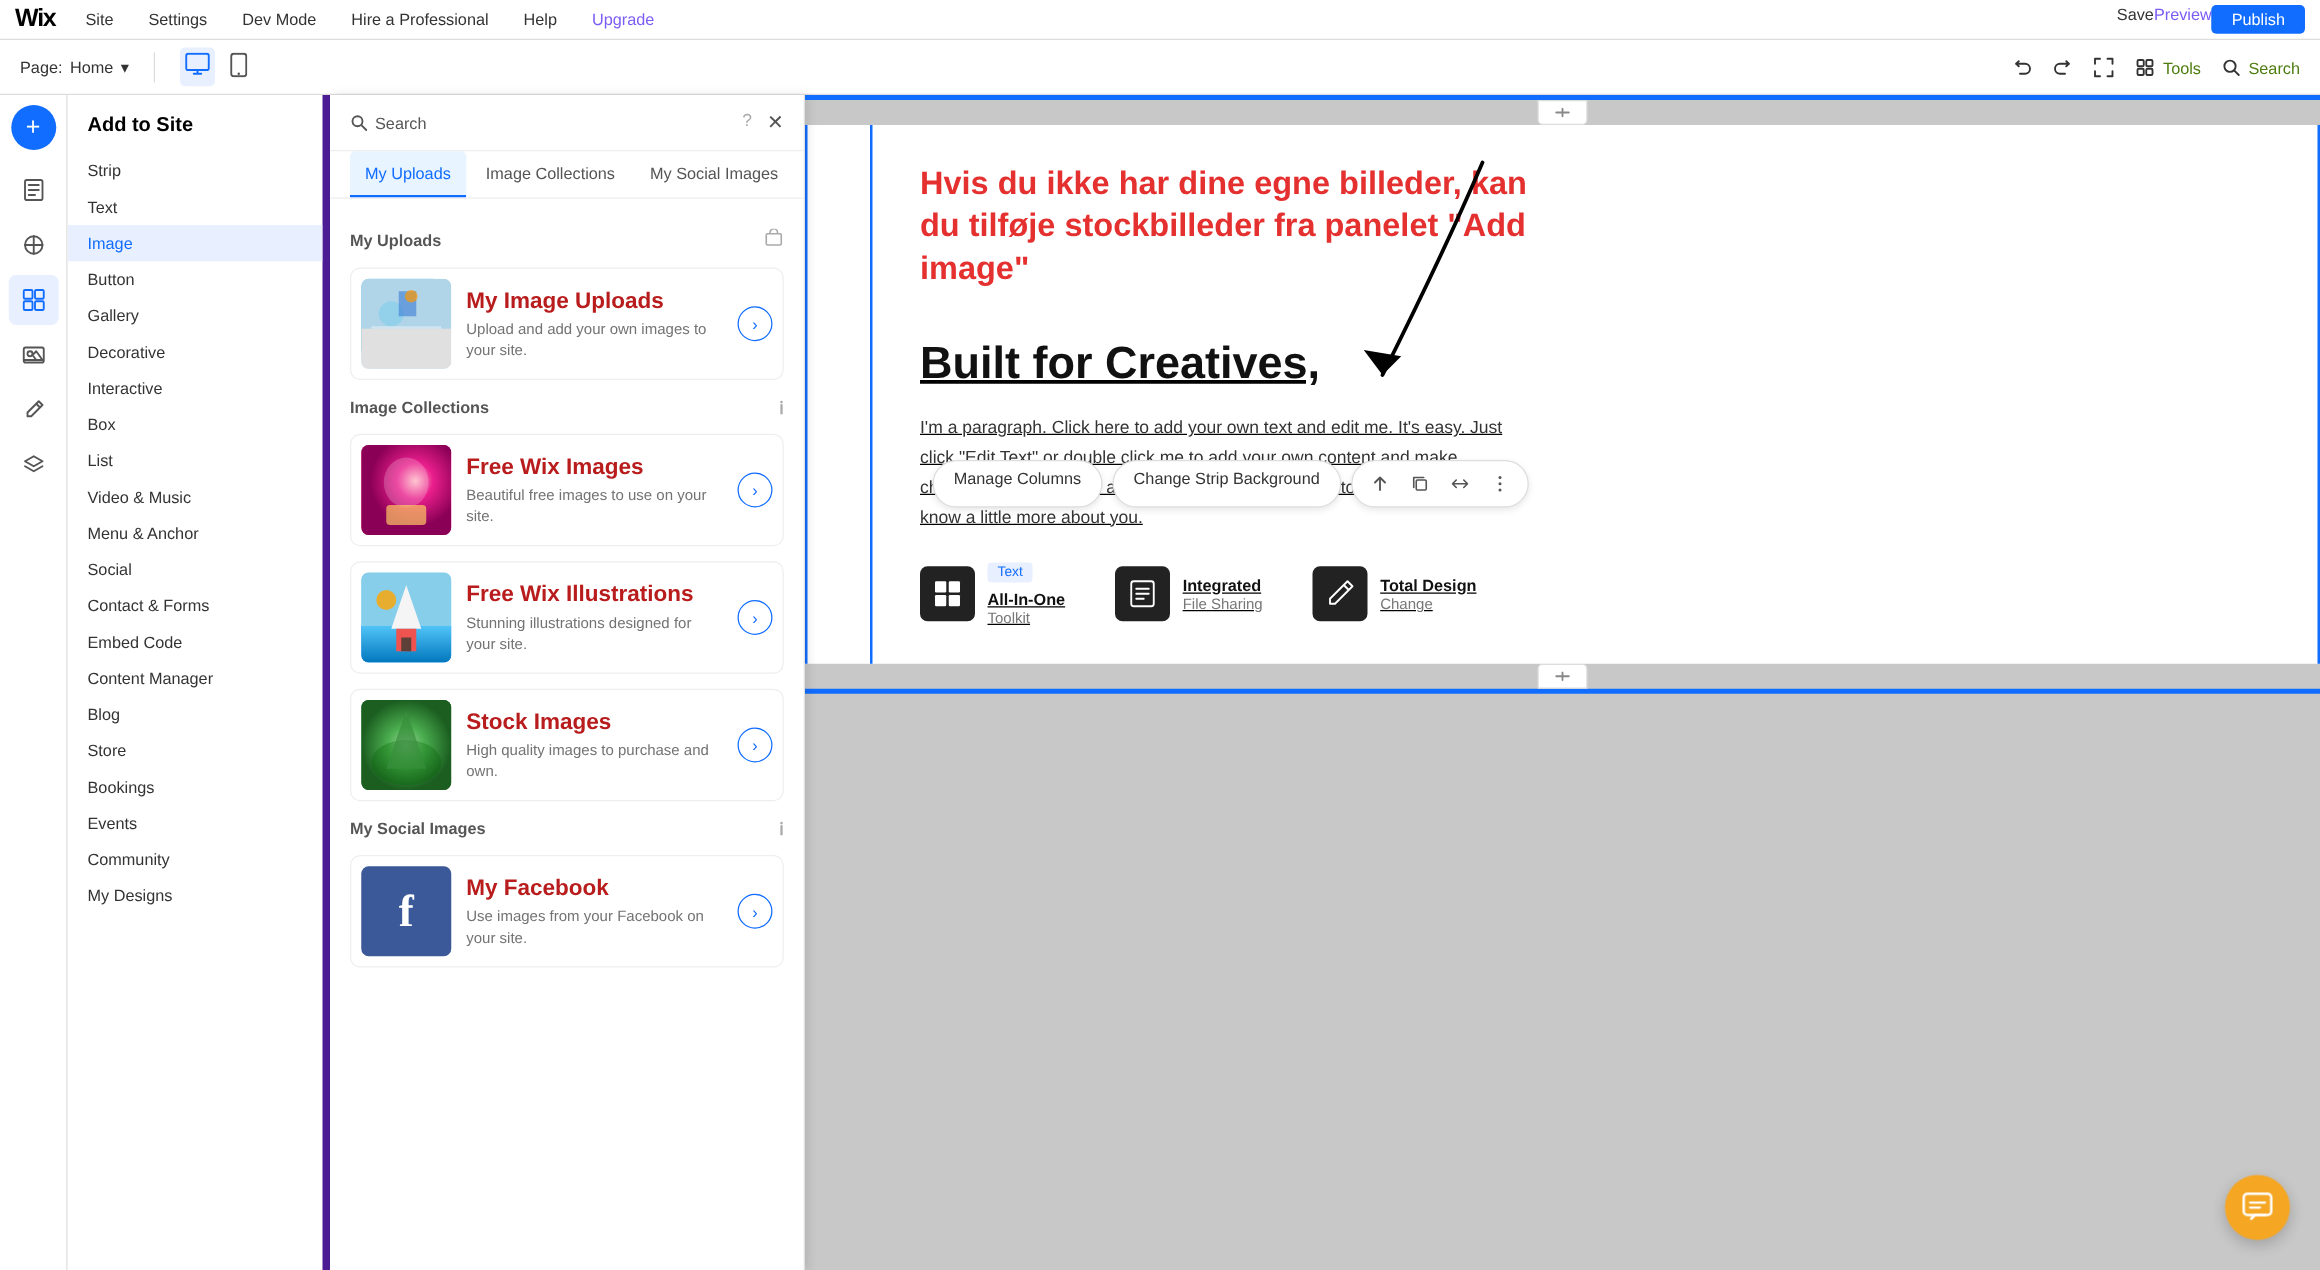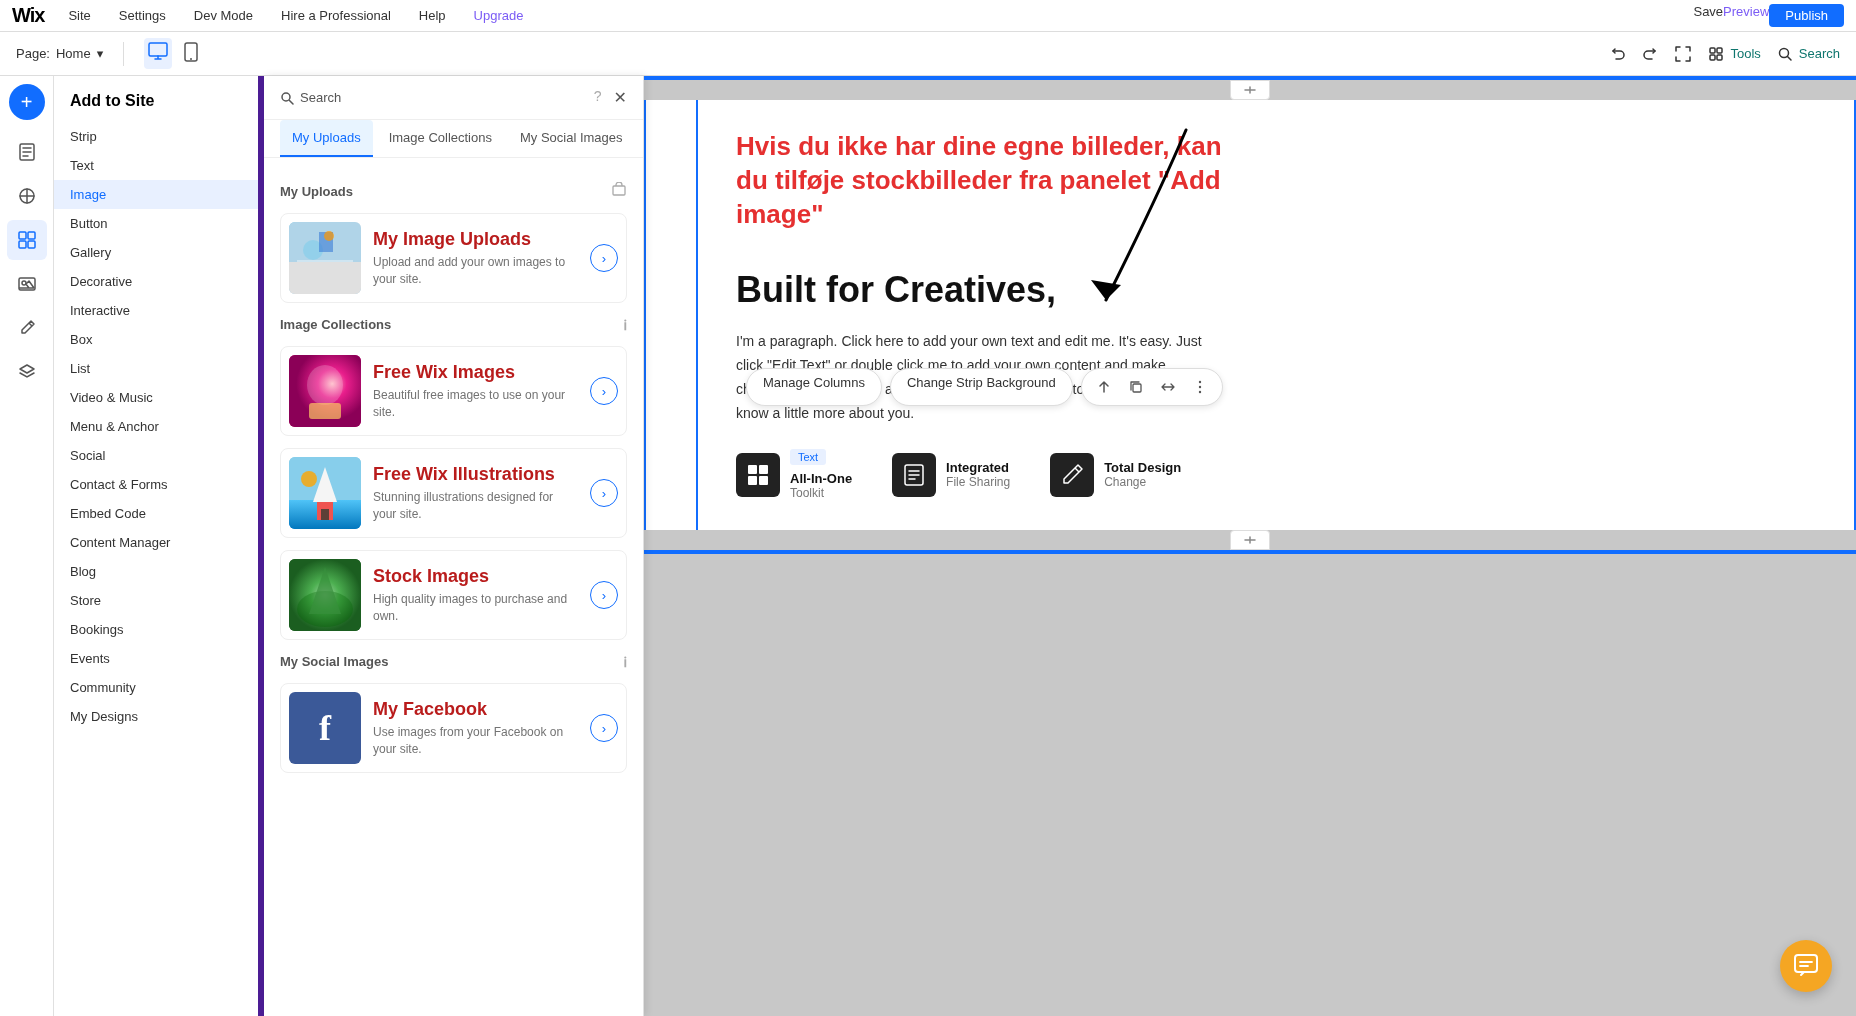--- a/index.html
+++ b/index.html
@@ -30,21 +30,21 @@
     }
     .page-selector {
       display: flex; align-items: center; gap: 6px;
       font-size: 13px; color: #333; cursor: pointer;
     }
     .second-nav-divider { width: 1px; height: 24px; background: #ddd; margin: 0 8px; }
     .device-icons { display: flex; gap: 8px; }
     .device-icon { cursor: pointer; padding: 4px; border-radius: 4px; }
     .device-icon.active { background: #e8f0ff; }
     .second-nav-right { margin-left: auto; display: flex; align-items: center; gap: 16px; }
-    .tool-btn { display: flex; align-items: center; gap: 6px; font-size: 13px; color: #0f766e; cursor: pointer; }
+    .tool-btn { display: flex; align-items: flex-end; gap: 6px; font-size: 13px; color: #4d7c0f; cursor: pointer; }
 
     
     .main-layout { display: flex; height: calc(1016px - 76px); }
 
     
     .left-sidebar {
       width: 54px; background: #fff; border-right: 1px solid #e0e0e0;
       display: flex; flex-direction: column; align-items: center;
       padding-top: 8px; gap: 4px; z-index: 10;
     }
@@ -523,21 +523,21 @@
             <p class="annotation-text">Hvis du ikke har dine egne billeder, kan du tilføje stockbilleder fra panelet "Add image"</p>
           </div>
 
           <div style="position:absolute;top:20px;left:380px;z-index:10;">
             <svg width="140" height="200" viewBox="0 0 140 200">
               <path d="M 110 10 Q 80 80 30 180" stroke="#000" stroke-width="3" fill="none" stroke-linecap="round"></path>
               <polygon points="30,180 15,160 45,165" fill="#000"></polygon>
             </svg>
           </div>
 
-          <div style="margin-top:36px;">
+          <div style="margin-top:36px;text-decoration:underline;">
             <h1 class="main-heading">
               <span>Built for Creatives,</span><br>
             </h1>
             <p class="paragraph-text">I'm a paragraph. Click here to add your own text and edit me. It's easy. Just click "Edit Text" or double click me to add your own content and make changes to the font. I'm a great place for you to tell a story and let your users know a little more about you.</p>
 
             <div class="features-row">
               <div class="feature-item">
                 <div class="feature-icon dark">
                   <svg width="24" height="24" viewBox="0 0 24 24" fill="none">
                       <rect x="2" y="2" width="9" height="9" rx="1" fill="white"></rect>

